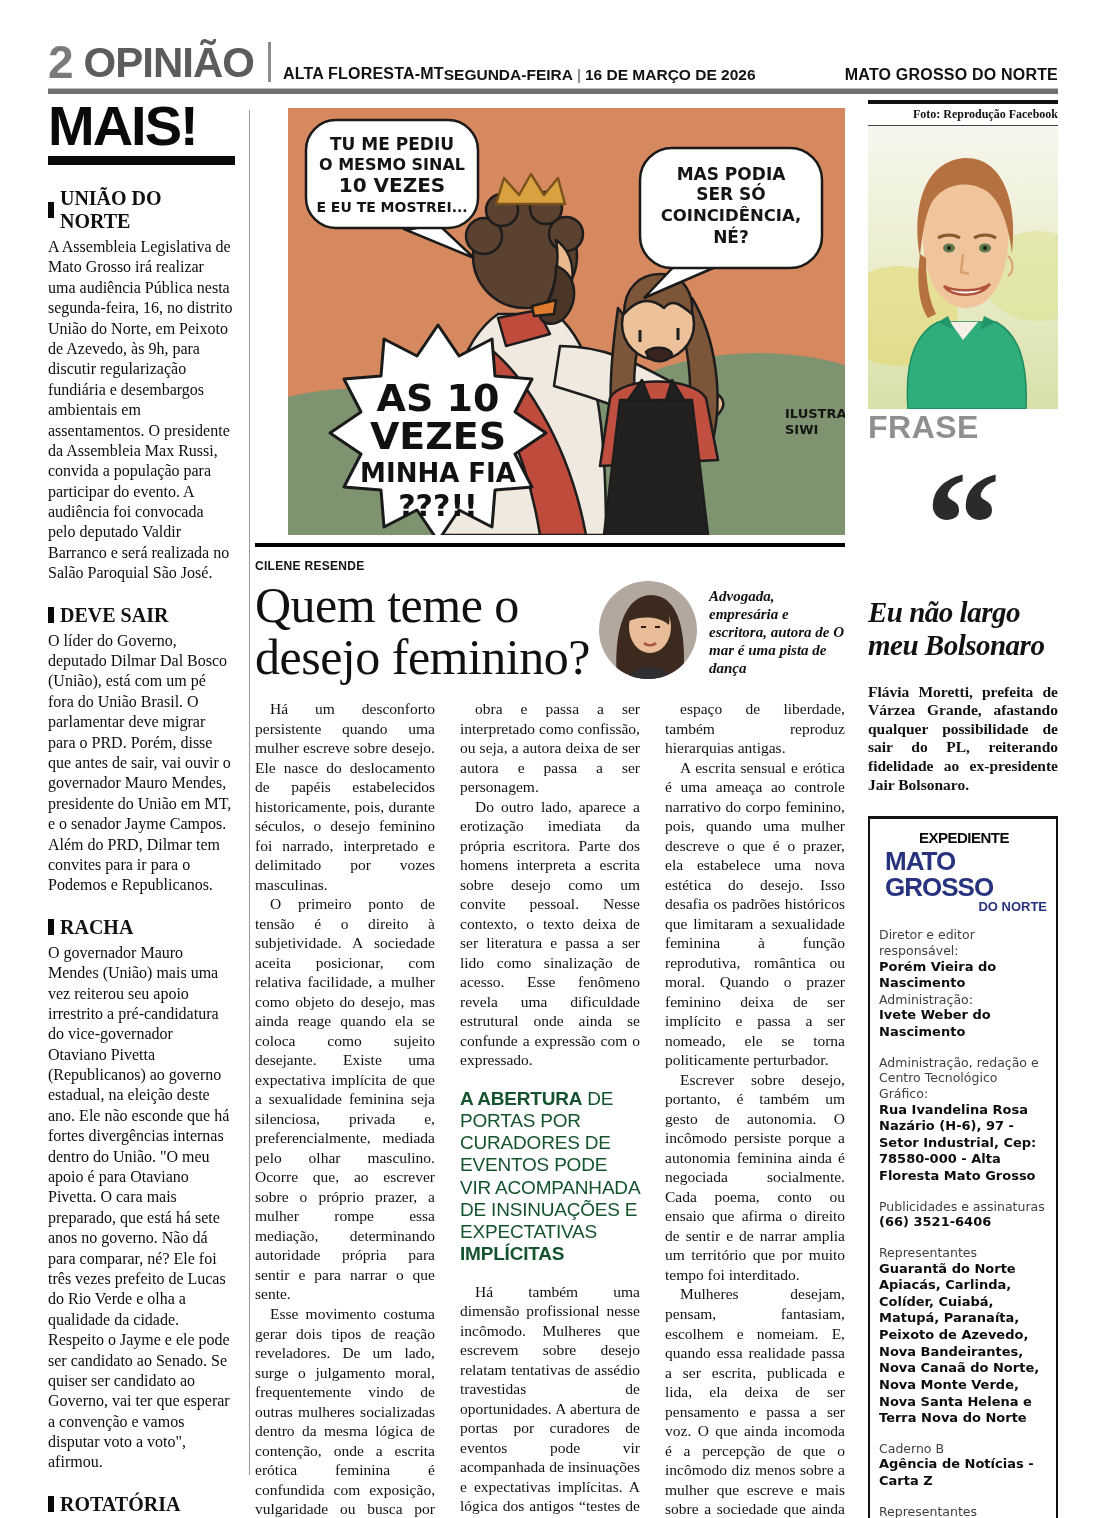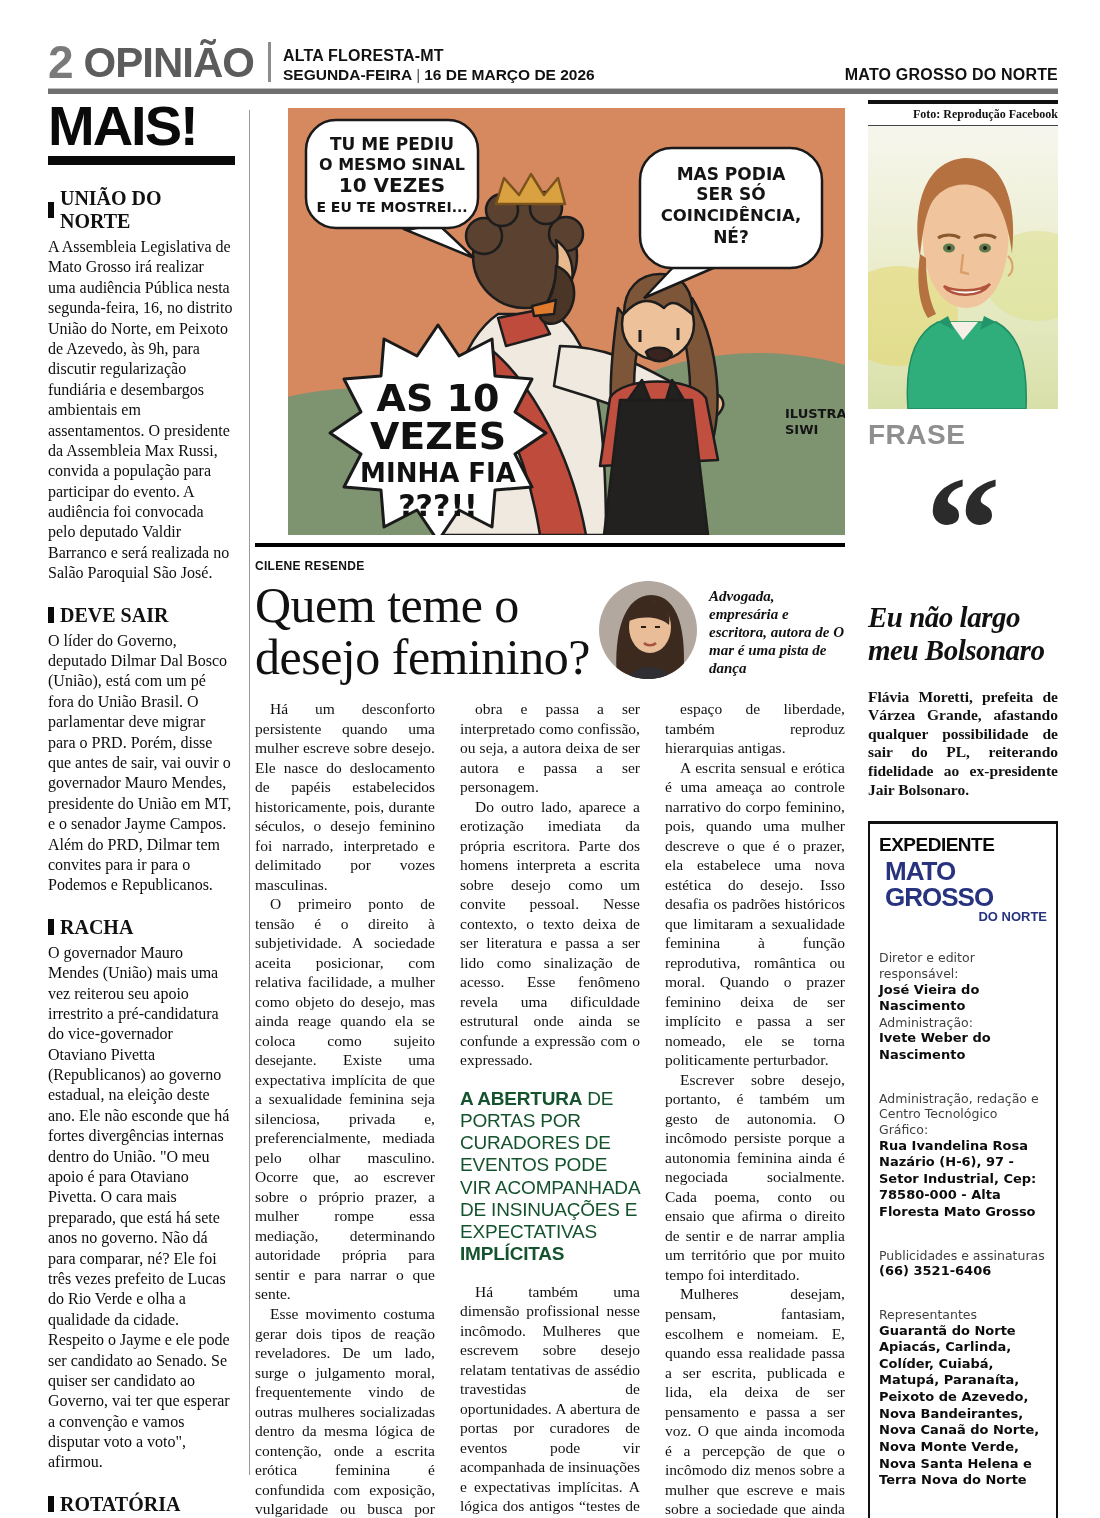--- a/index.html
+++ b/index.html
@@ -3,21 +3,21 @@
 <meta charset="utf-8">
 <style>
   html,body{margin:0;padding:0;background:#e8e8e8;}
   .page{position:relative;width:1100px;height:1518px;background:#ffffff;margin:0 auto;
         overflow:hidden;font-family:"Liberation Serif",serif;color:#111;}
   
   .hdr{position:absolute;left:48px;top:34px;width:1010px;height:50px;display:flex;align-items:flex-end;}
   .hdr-page{font-family:"Liberation Sans",sans-serif;font-weight:700;font-size:46px;line-height:44px;color:#7a7a7a;margin-right:10px;}
   .hdr-section{font-family:"Liberation Sans",sans-serif;font-weight:800;font-size:42px;line-height:42px;color:#5c5c5c;letter-spacing:-1px;}
   .hdr-sep{width:3px;height:40px;background:#8c8c8c;margin:0 12px 2px 14px;}
-  .hdr-place-block{display:flex;flex-direction:column;justify-content:flex-end;font-family:"Liberation Sans",sans-serif;}
+  .hdr-place-block{display:flex;flex-direction:row;justify-content:flex-end;font-family:"Liberation Sans",sans-serif;}
   .hdr-place{font-weight:800;font-size:16px;letter-spacing:0.2px;color:#111;}
   .hdr-date{font-weight:700;font-size:15.5px;color:#111;margin-top:1px;}
   .hdr-date .pipe{font-weight:400;color:#555;padding:0 4px;}
   .hdr-brand{margin-left:auto;font-family:"Liberation Sans",sans-serif;font-weight:800;font-size:16px;letter-spacing:0.2px;align-self:flex-end;}
   .hdr-rule{position:absolute;left:48px;top:88px;width:1010px;height:5px;background:#6f6f6f;border-top:1px solid #bdbdbd;}
   
   .leftcol{position:absolute;left:48px;top:100px;width:187px;}
   .mais-title{font-family:"Liberation Sans",sans-serif;font-weight:800;font-size:56px;line-height:52px;letter-spacing:-2px;color:#0a0a0a;}
   .mais-bar{height:9px;background:#0a0a0a;margin-top:4px;margin-bottom:22px;}
   .mais-item{margin-bottom:20px;}
@@ -37,30 +37,30 @@
   .article-cols{display:flex;gap:25px;margin-top:16px;}
   .acol{width:180px;font-size:15.5px;line-height:1.26;text-align:justify;}
   .acol p{margin:0;text-indent:15px;}
   .pullquote{margin:18px 0 16px 0;font-family:"Liberation Sans",sans-serif;font-size:19px;line-height:1.17;letter-spacing:-0.2px;color:#14532d;text-align:left;}
   .pullquote .pq-bold{font-weight:800;}
   
   .rightcol{position:absolute;left:868px;top:100px;width:190px;}
   .rc-topbar{height:4px;background:#111;}
   .photo-credit{font-weight:700;font-size:12px;text-align:right;padding:3px 0 3px 0;border-bottom:1px solid #444;}
   .frase-photo{width:190px;height:283px;display:block;}
-  .frase-label{font-family:"Liberation Sans",sans-serif;font-weight:800;font-size:28px;letter-spacing:0.5px;color:#8f8f8f;margin-top:10px;}
+  .frase-label{font-family:"Liberation Sans",sans-serif;font-weight:800;font-size:32px;letter-spacing:0.5px;color:#8f8f8f;}
   .bigquote{font-family:"Liberation Serif",serif;font-size:150px;line-height:100px;color:#2b2b2b;text-align:center;height:112px;margin-top:28px;font-weight:700;}
   .frase-quote{font-weight:700;font-style:italic;font-size:29px;line-height:1.15;text-align:left;margin-top:10px;letter-spacing:-0.5px;}
   .frase-attrib{font-weight:700;font-size:15.5px;line-height:1.2;text-align:justify;margin-top:20px;}
   .expediente{margin-top:22px;border:2px solid #111;border-top-width:3px;padding:10px 9px 10px 9px;
               font-family:"DejaVu Sans",sans-serif;}
-  .exp-label-big{font-weight:800;font-size:19px;letter-spacing:-0.5px;color:#0a0a0a;font-family:"Liberation Sans",sans-serif;}
+  .exp-label-big{font-weight:800;font-size:15px;letter-spacing:-0.5px;color:#0a0a0a;font-family:"Liberation Sans",sans-serif;margin-left:40px;}
   .exp-logo{font-weight:800;font-size:26px;letter-spacing:-1px;color:#27337e;font-family:"Liberation Sans",sans-serif;margin-left:6px;line-height:1.0;margin-top:2px;}
   .exp-logo-sub{font-weight:700;font-size:13px;color:#27337e;text-align:right;font-family:"Liberation Sans",sans-serif;letter-spacing:0px;margin-top:0px;line-height:1;}
-  .exp-entry{margin-top:27px;}
+  .exp-entry{margin-top:14px;}
   .exp-l{font-size:12.5px;color:#3f3f3f;line-height:1.25;}
   .exp-v{font-size:13px;font-weight:700;color:#0c0c0c;line-height:1.28;}
 </style>
 </head>
 <body>
 
 <div class="page">
 
   <div class="hdr">
     <div class="hdr-page">2</div>
@@ -278,21 +278,21 @@
     <div class="frase-quote">Eu não largo meu Bolsonaro</div>
     <div class="frase-attrib">Flávia Moretti, prefeita de Várzea Grande, afastando qualquer possibilidade de sair do PL, reiterando fidelidade ao ex-presidente Jair Bolsonaro.</div>
 
     <div class="expediente">
       <div class="exp-label-big">EXPEDIENTE</div>
       <div class="exp-logo">MATO GROSSO</div>
       <div class="exp-logo-sub">DO NORTE</div>
 
       <div class="exp-entry">
         <div class="exp-l">Diretor e editor responsável:</div>
-        <div class="exp-v">José Vieira do Nascimento</div>
+        <div class="exp-v">Porém Vieira do Nascimento</div>
         <div class="exp-l">Administração:</div>
         <div class="exp-v">Ivete Weber do Nascimento</div>
       </div>
 
       <div class="exp-entry">
         <div class="exp-l">Administração, redação e Centro Tecnológico Gráfico:</div>
         <div class="exp-v">Rua Ivandelina Rosa Nazário (H-6), 97 - Setor Industrial, Cep: 78580-000 - Alta Floresta Mato Grosso</div>
       </div>
 
       <div class="exp-entry">

